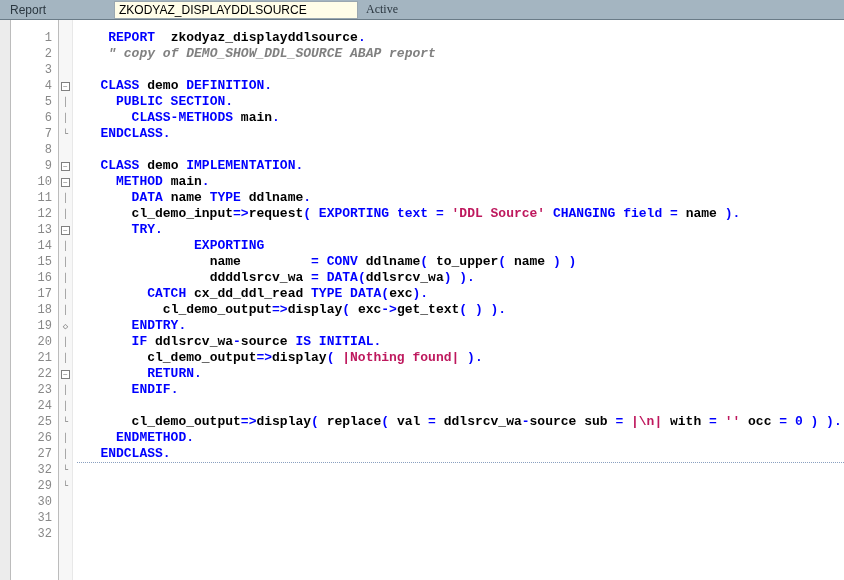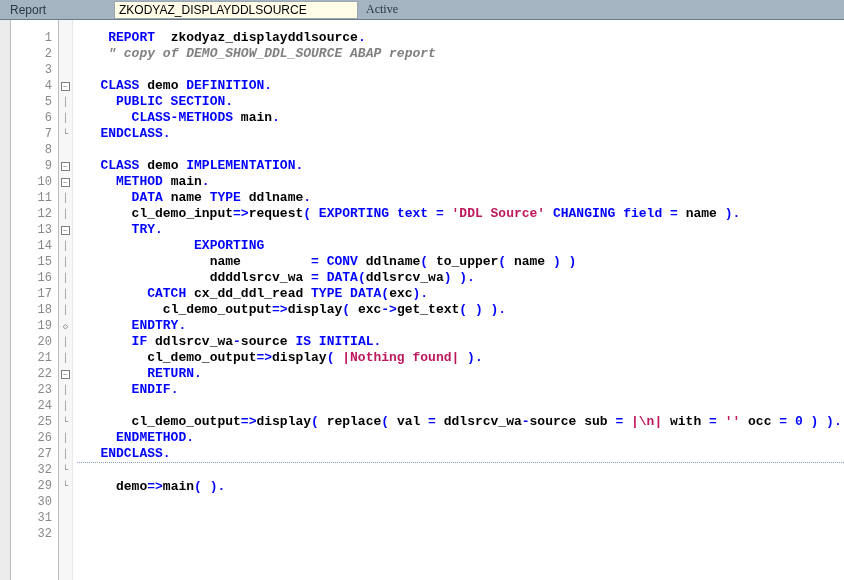--- a/index.html
+++ b/index.html
@@ -137,15 +137,14 @@
       <div class="code-line"><span>       </span><span class="kw">IF</span><span> ddlsrcv_wa</span><span class="kw">-</span><span>source </span><span class="kw">IS INITIAL</span><span class="kw">.</span></div>
       <div class="code-line"><span>         </span><span>cl_demo_output</span><span class="kw">=&gt;</span><span>display</span><span class="kw">( </span><span class="str">|Nothing found|</span><span> </span><span class="kw">).</span></div>
       <div class="code-line"><span>         </span><span class="kw">RETURN</span><span class="kw">.</span></div>
       <div class="code-line"><span>       </span><span class="kw">ENDIF</span><span class="kw">.</span></div>
       <div class="code-line"></div>
       <div class="code-line"><span>       </span><span>cl_demo_output</span><span class="kw">=&gt;</span><span>display</span><span class="kw">(</span><span> replace</span><span class="kw">(</span><span> val </span><span class="kw">=</span><span> ddlsrcv_wa</span><span class="kw">-</span><span>source sub </span><span class="kw">= </span><span class="str">|\n|</span><span> with </span><span class="kw">= </span><span class="str">''</span><span> occ </span><span class="kw">= </span><span class="kw">0 ) ).</span></div>
       <div class="code-line"><span>     </span><span class="kw">ENDMETHOD</span><span class="kw">.</span></div>
       <div class="code-line"><span>   </span><span class="kw">ENDCLASS</span><span class="kw">.</span></div>
       <div class="hr-line"></div>
       <div class="code-line"></div>
-      <div class="code-line"><span>     </span><span>demo</span><span class="kw">=&gt;</span><span>main</span><span class="kw">( ).</span></div>
     </div>
 </div>
 
 </body></html>

